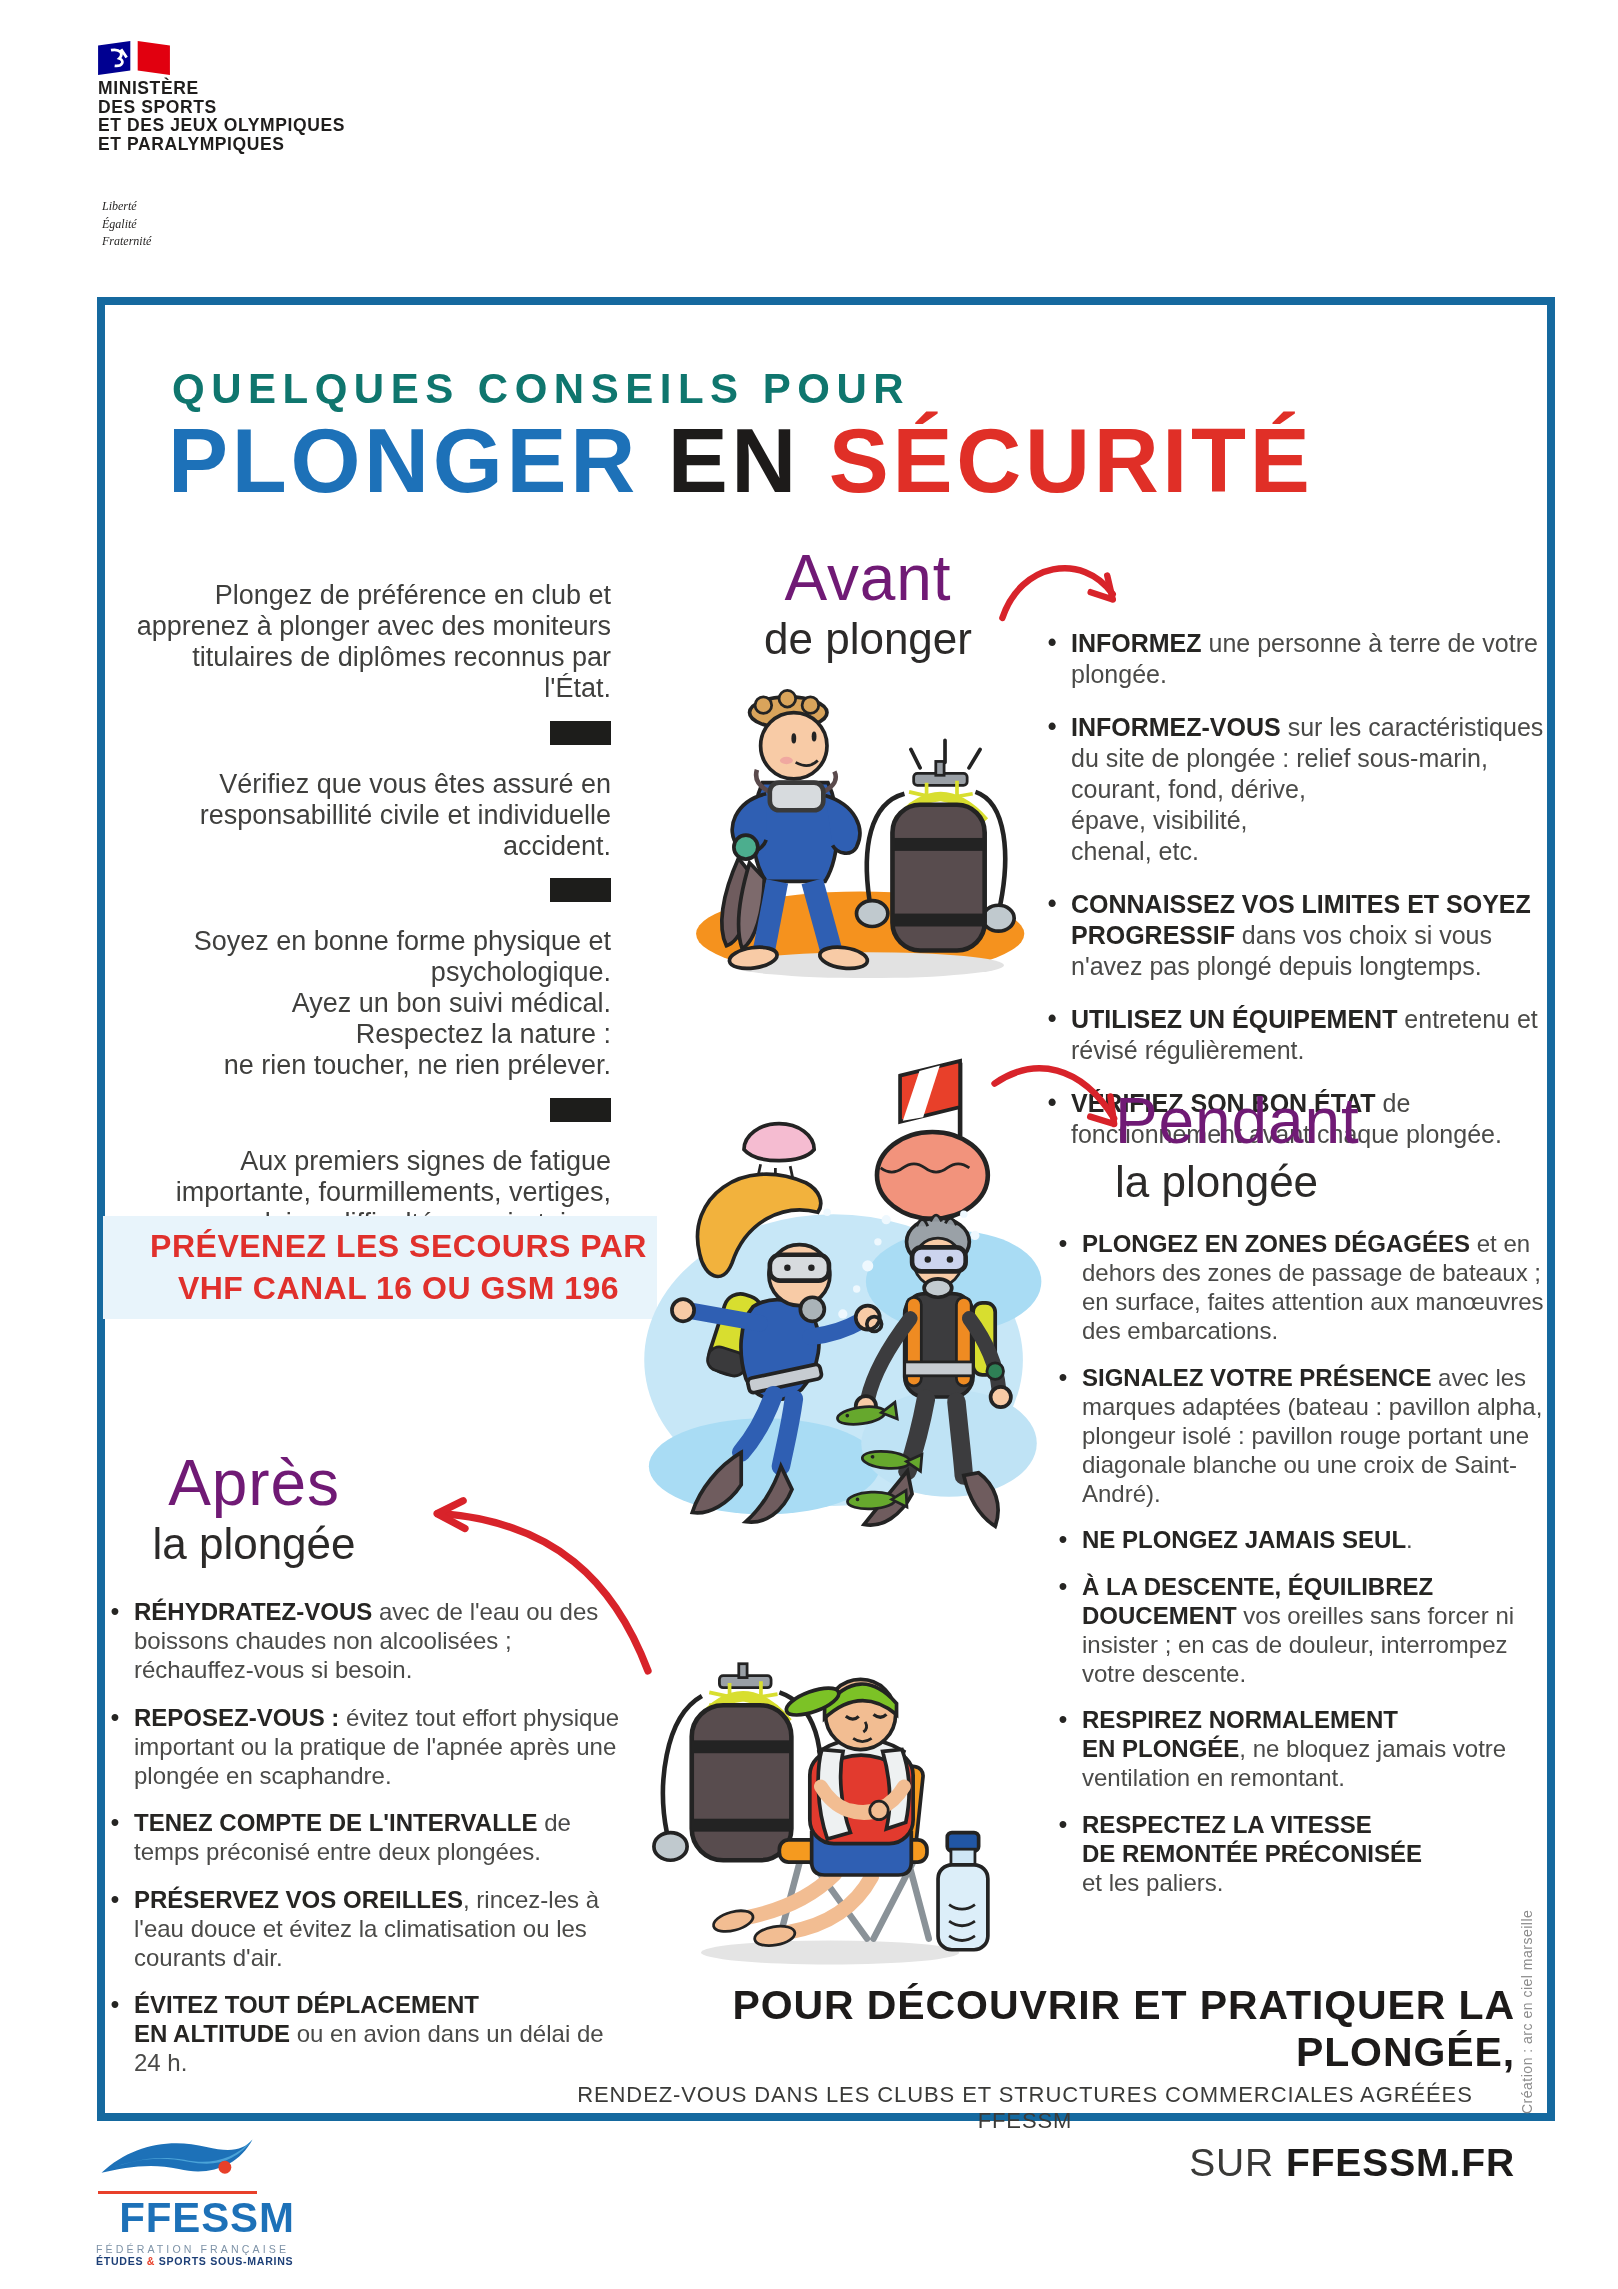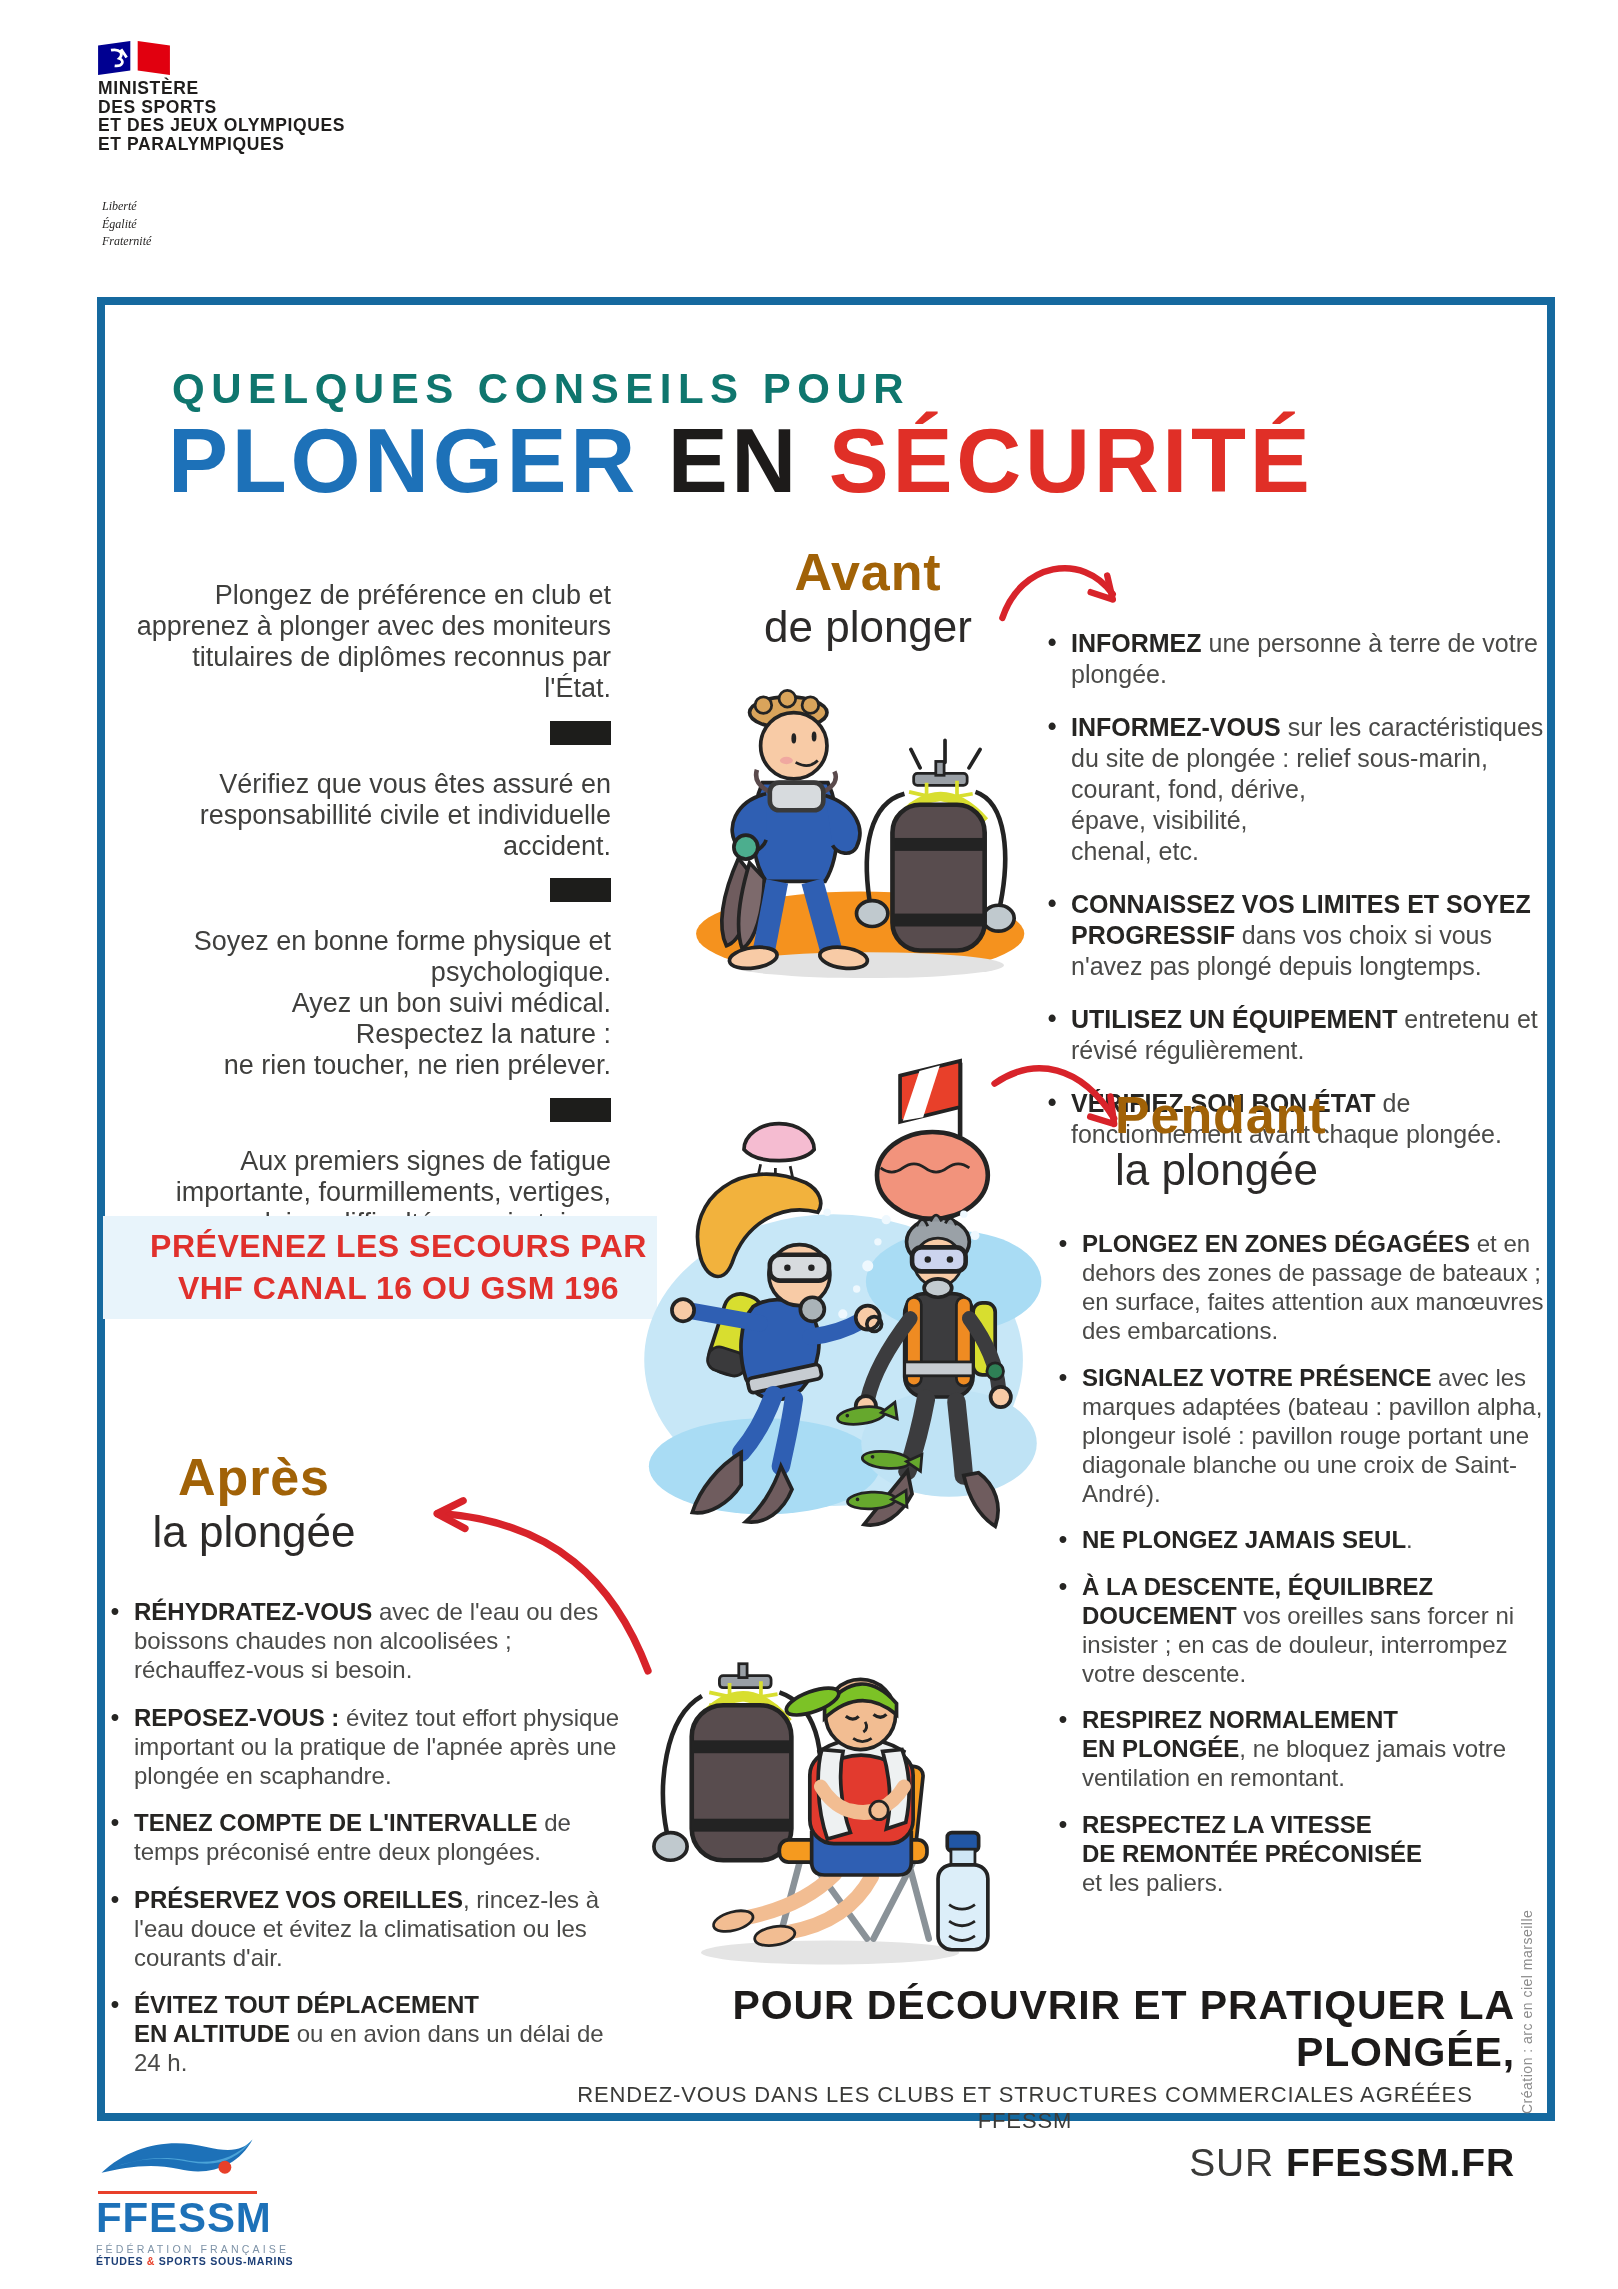--- a/index.html
+++ b/index.html
@@ -25,21 +25,21 @@
   
   .intro{left:135px;top:580px;width:476px;text-align:right;font-size:27px;line-height:31px;color:#3f3f3d;}
   .intro p{margin:0;white-space:pre-line;}
   .blkdiv{width:61px;height:24px;background:#1d1d1b;margin:16.6px 0 24px auto;}
   .alert{left:103px;top:1216px;width:517px;height:103px;background:#e8f4fb;display:flex;
     align-items:center;justify-content:center;text-align:center;font-size:32px;font-weight:800;
     color:#e0302c;line-height:1.3;white-space:pre-line;letter-spacing:0.5px;padding-left:37px;}
 
   
   .sec-head{text-align:center;}
-  .sec-title{font-size:52px;font-weight:700;color:#a16207;letter-spacing:0.9px;line-height:1.0;}
+  .sec-title{font-size:64px;font-weight:400;color:#701a75;letter-spacing:0.9px;line-height:1.0;}
   .sec-sub{font-size:44px;font-weight:400;color:#2c2a29;line-height:1.15;margin-top:3.7px;}
   .left-align{text-align:left;}
 
   
   .bcol{color:#454543;}
   .col-avant{left:1046px;top:628px;width:498px;font-size:25px;line-height:31px;}
   .col-pendant{left:1057px;top:1229px;width:487px;font-size:24px;line-height:29px;}
   .col-apres{left:109px;top:1597px;width:522px;font-size:24px;line-height:29px;}
   .bullet{position:relative;padding-left:25px;margin-bottom:22px;}
   .col-pendant .bullet{margin-bottom:17.5px;}
@@ -55,21 +55,21 @@
   .f3{margin-top:6.5px;}
   .f3-light{font-size:39px;color:#3a3a38;letter-spacing:0.9px;text-align:center;}
   .f3-bold{font-size:39px;font-weight:800;color:#1d1b1a;letter-spacing:0.9px;}
 
   .credit{left:1519px;top:1874px;height:240px;writing-mode:vertical-rl;transform:rotate(180deg);
     font-size:14px;color:#8c8c8c;letter-spacing:0.5px;}
 
   
   .ffessm{left:96px;top:2132px;width:222px;}
   .ff-line{width:159px;height:3.7px;background:#e8402a;margin:3.7px 0 1.8px 1.8px;}
-  .ff-name{font-size:42px;font-weight:800;color:#1d71b8;letter-spacing:0.9px;line-height:1.05;}
+  .ff-name{font-size:42px;font-weight:800;color:#1d71b8;letter-spacing:0.9px;line-height:1.05;text-align:center;}
   .ff-s1{font-size:10.6px;letter-spacing:3.1px;color:#7e93a8;margin-top:2.8px;}
   .ff-s2{font-size:10.6px;font-weight:700;color:#1d3f77;letter-spacing:0.7px;}
   .ff-amp{color:#e8402a;}
 </style>
 </head>
 <body>
 
 <div class="page">
 
   <svg class="abs" style="left:98px;top:41px" width="72" height="35" viewBox="0 0 78 38">

